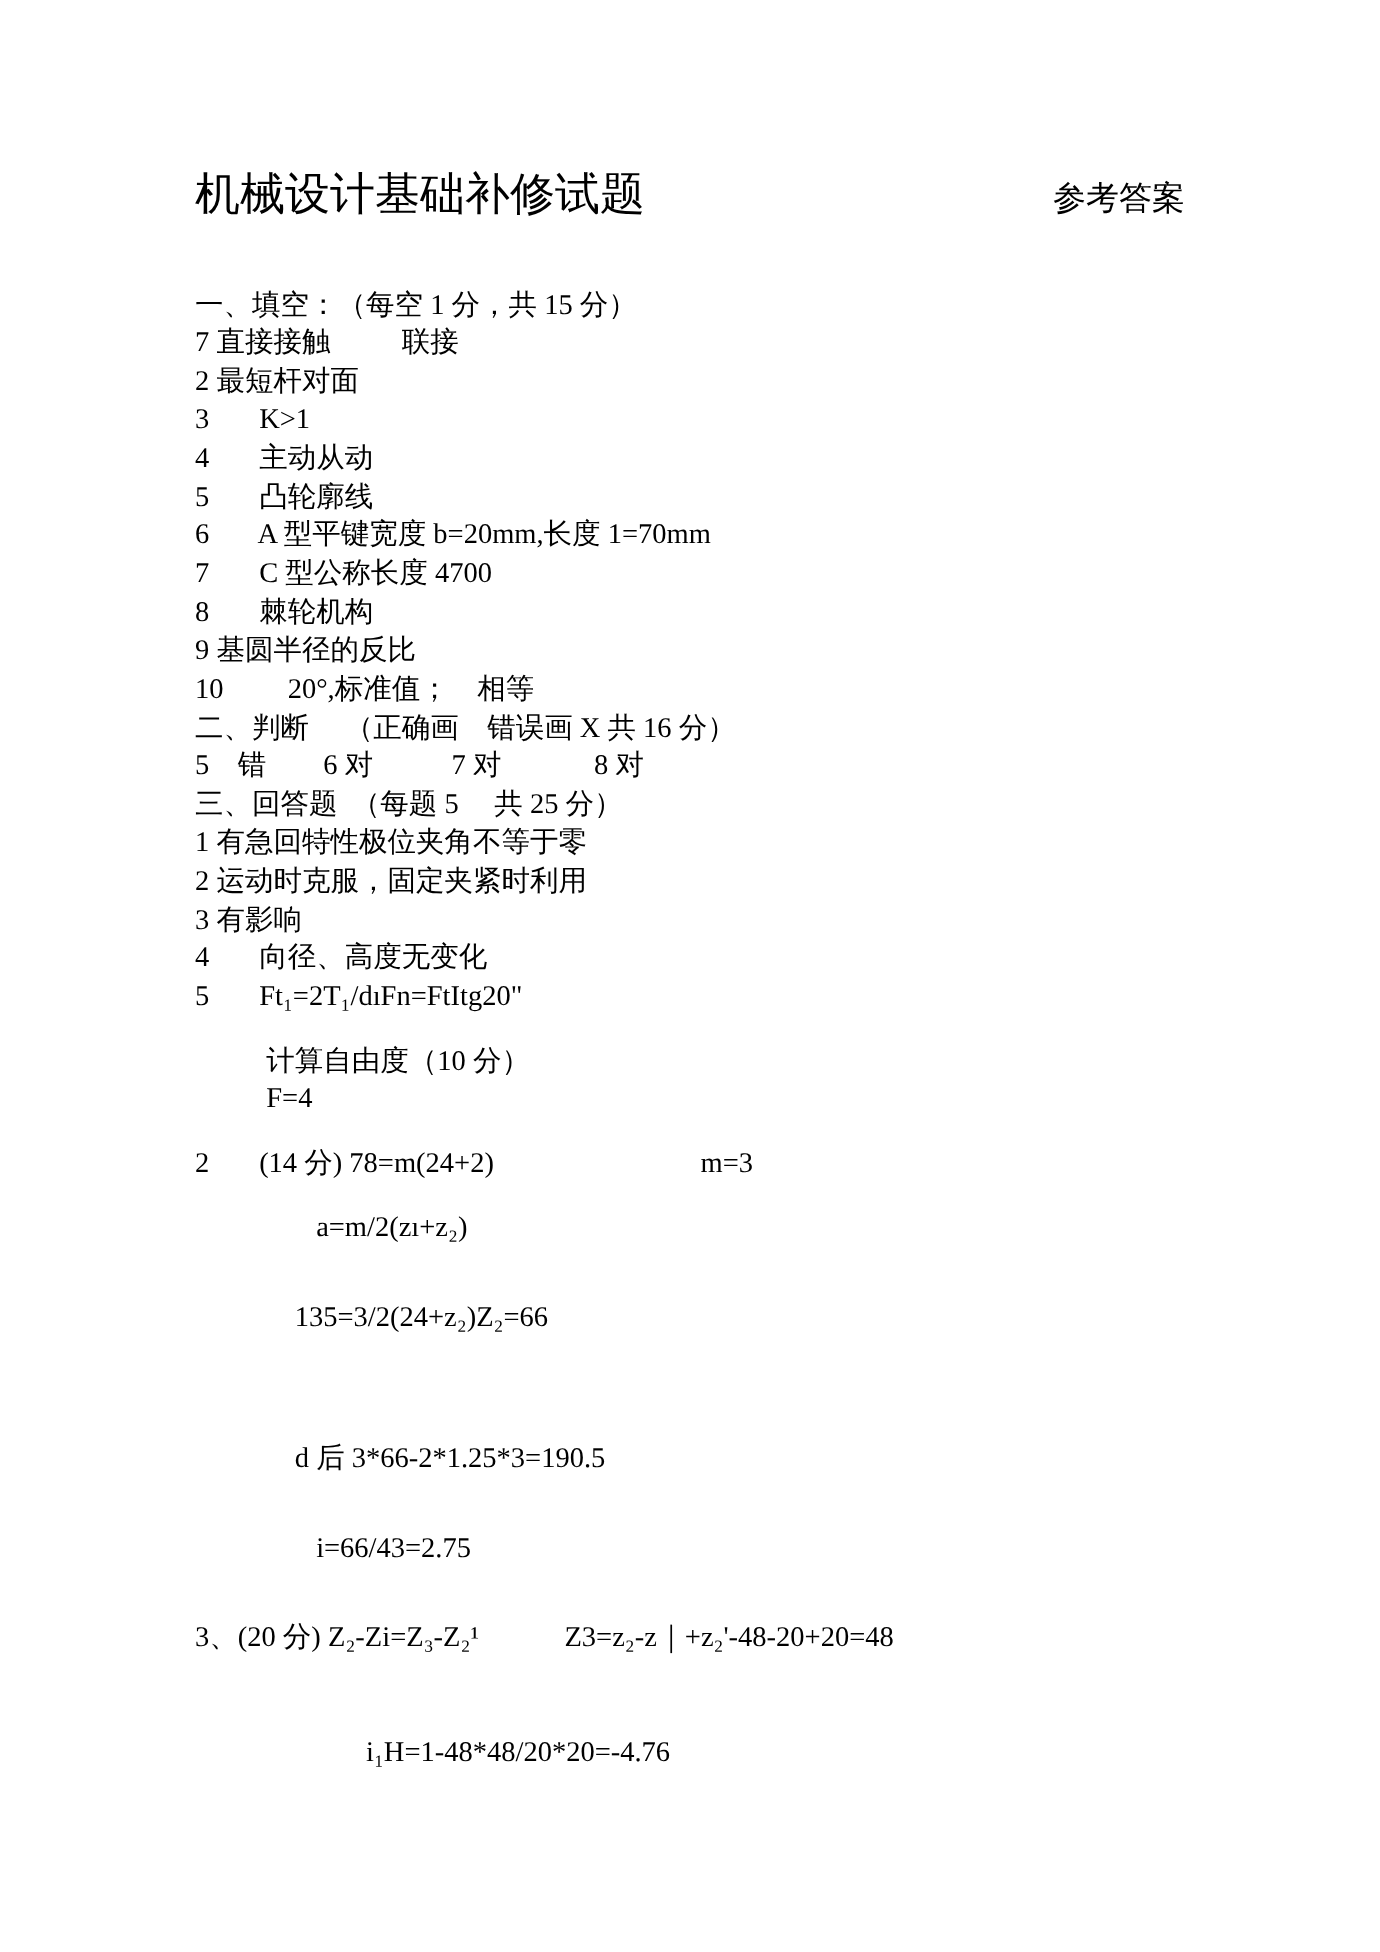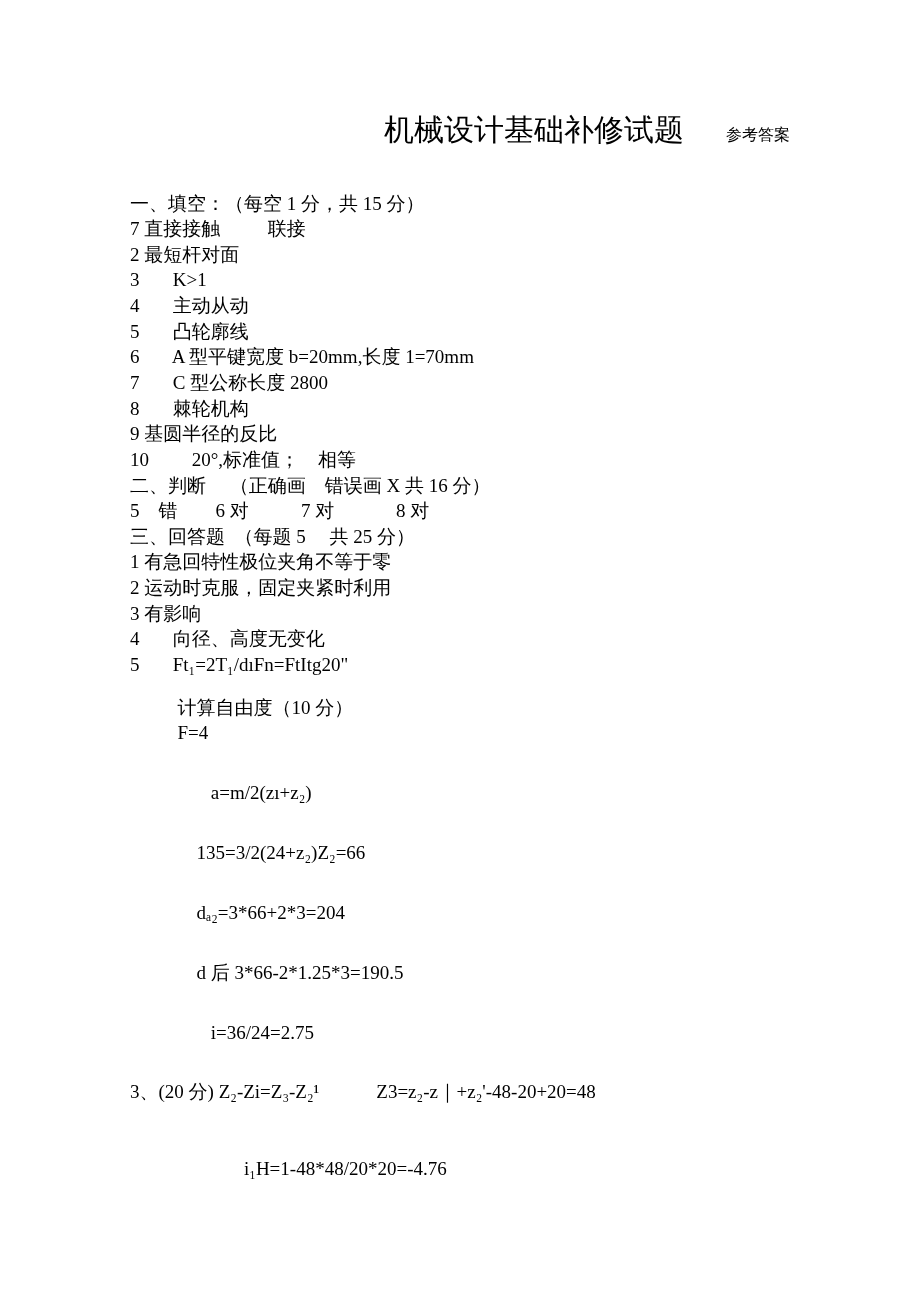--- a/index.html
+++ b/index.html
@@ -9,74 +9,74 @@
       background: #fff;
       font-family: "SimSun", "宋体", serif;
       color: #000;
       padding: 110px 130px 60px 130px;
       line-height: 1.35;
       font-size: 19px;
     }
     .title-row {
       display: flex;
       align-items: baseline;
-      justify-content: flex-end;
+      justify-content: space-between;
       gap: 42px;
       margin-bottom: 40px;
     }
     .title { font-size: 30px; }
-    .subtitle { font-size: 16px; }
+    .subtitle { font-size: 22px; }
     .line { white-space: pre-wrap; }
   </style>
 </head>
 <body>
 
 <div class="title-row">
   <span class="title">机械设计基础补修试题</span>
   <span class="subtitle">参考答案</span>
 </div>
 
 <div id="content">
     <div class="line">一、填空：（每空 1 分，共 15 分）</div>
     <div class="line">7 直接接触          联接</div>
     <div class="line">2 最短杆对面</div>
     <div class="line">3       K&gt;1</div>
     <div class="line">4       主动从动</div>
     <div class="line">5       凸轮廓线</div>
     <div class="line">6       A 型平键宽度 b=20mm,长度 1=70mm</div>
-    <div class="line">7       C 型公称长度 2800</div>
+    <div class="line">7       C 型公称长度 4700</div>
     <div class="line">8       棘轮机构</div>
     <div class="line">9 基圆半径的反比</div>
     <div class="line">10         20°,标准值；    相等</div>
     <div class="line">二、判断     （正确画    错误画 X 共 16 分）</div>
     <div class="line">5    错        6 对           7 对             8 对</div>
     <div class="line">三、回答题  （每题 5     共 25 分）</div>
     <div class="line">1 有急回特性极位夹角不等于零</div>
     <div class="line">2 运动时克服，固定夹紧时利用</div>
     <div class="line">3 有影响</div>
     <div class="line">4       向径、高度无变化</div>
     <div class="line">5       Ft₁=2T₁/dıFn=FtItg20"</div>
     <div class="line" style="line-height: 0.9;">&nbsp;</div>
     <div class="line">          计算自由度（10 分）</div>
     <div class="line">          F=4</div>
     <div class="line" style="line-height: 0.9;">&nbsp;</div>
+    <div class="line">2       (14 分) 78=m(24+2)                             m=3</div>
     <div class="line" style="line-height: 0.9;">&nbsp;</div>
     <div class="line">                 a=m/2(zı+z₂)</div>
     <div class="line" style="line-height: 0.9;">&nbsp;</div>
     <div class="line" style="line-height: 0.9;">&nbsp;</div>
     <div class="line">              135=3/2(24+z₂)Z₂=66</div>
     <div class="line" style="line-height: 0.9;">&nbsp;</div>
     <div class="line" style="line-height: 0.9;">&nbsp;</div>
-    <div class="line">              dₐ₂=3*66+2*3=204</div>
     <div class="line" style="line-height: 0.9;">&nbsp;</div>
     <div class="line" style="line-height: 0.9;">&nbsp;</div>
     <div class="line">              d 后 3*66-2*1.25*3=190.5</div>
     <div class="line" style="line-height: 0.9;">&nbsp;</div>
     <div class="line" style="line-height: 0.9;">&nbsp;</div>
-    <div class="line">                 i=36/24=2.75</div>
+    <div class="line">                 i=66/43=2.75</div>
     <div class="line" style="line-height: 0.9;">&nbsp;</div>
     <div class="line" style="line-height: 0.9;">&nbsp;</div>
     <div class="line">3、(20 分) Z₂-Zi=Z₃-Z₂¹            Z3=z₂-z｜+z₂'-48-20+20=48</div>
     <div class="line" style="line-height: 0.9;">&nbsp;</div>
     <div class="line" style="line-height: 0.9;">&nbsp;</div>
     <div class="line" style="line-height: 0.9;">&nbsp;</div>
     <div class="line">                        i₁H=1-48*48/20*20=-4.76</div>
   </div>
 
 </body></html>

